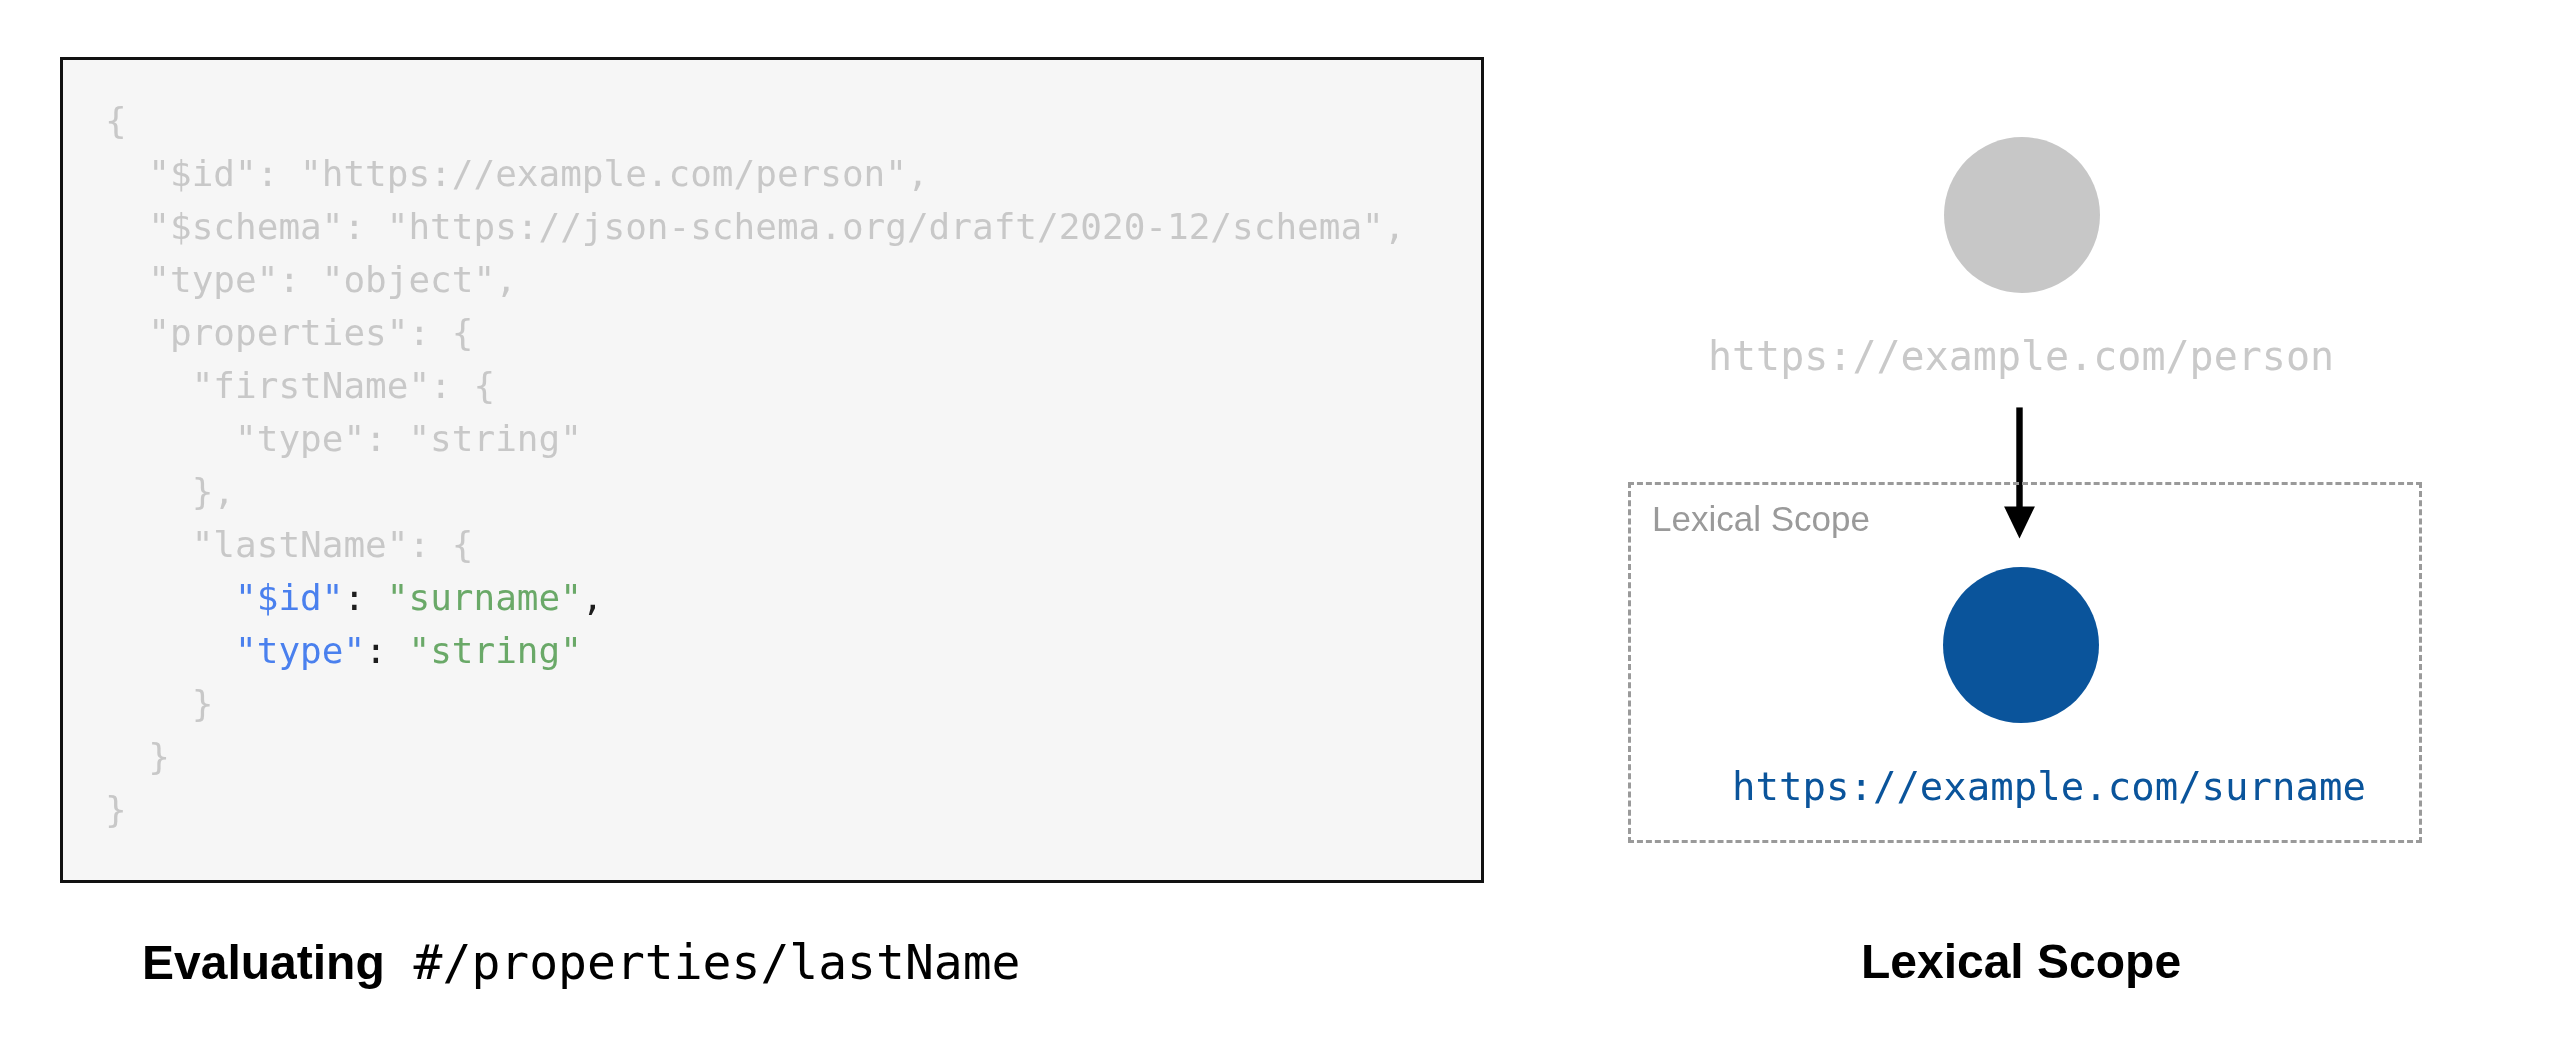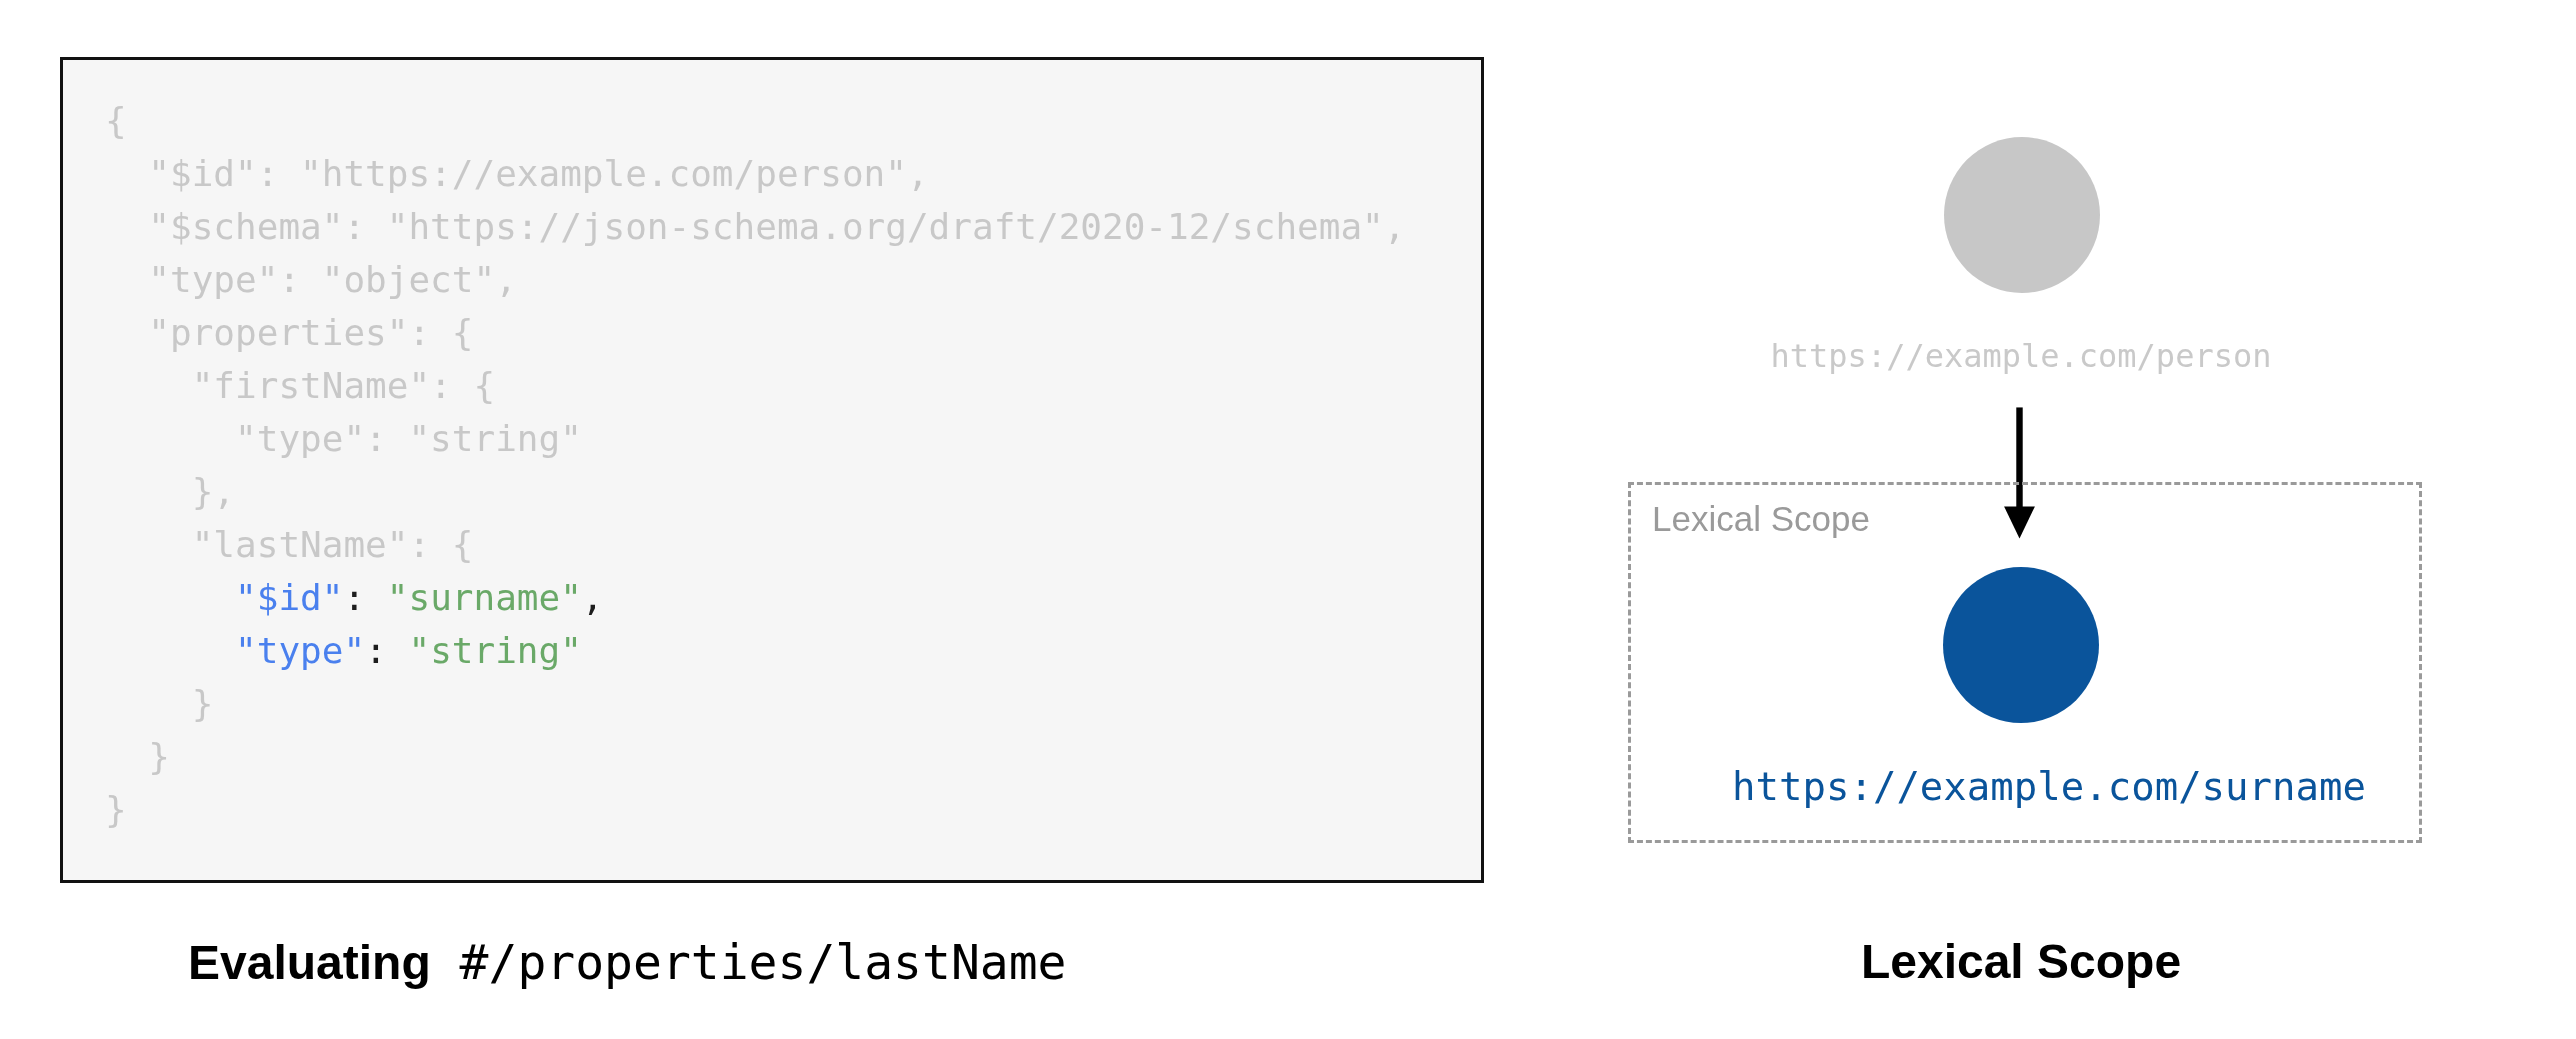--- a/index.html
+++ b/index.html
@@ -40,21 +40,20 @@
   .code-line { white-space: pre; }
 
   .caption-left {
     position: absolute;
     left: 142px;
     top: 933px;
     font-size: 48px;
     line-height: 58px;
     color: #000000;
     white-space: nowrap;
-    margin-left: 46px;
   }
   .caption-left .cap-bold {
     font-family: "Liberation Sans", sans-serif;
     font-weight: bold;
   }
   .caption-left .cap-mono {
     font-family: "DejaVu Sans Mono", monospace;
     font-weight: normal;
   }
 
@@ -69,21 +68,21 @@
     left: 1944px;
     top: 137px;
     background: #c7c7c7;
   }
   .person-uri {
     position: absolute;
     left: 2021px;
     top: 330px;
     transform: translateX(-50%);
     font-family: "DejaVu Sans Mono", monospace;
-    font-size: 32px;
+    font-size: 40px;
     line-height: 52px;
     color: #c9c9c9;
     white-space: nowrap;
   }
   .arrow-down {
     position: absolute;
     left: 1997px;
     top: 404px;
     width: 45px;
     height: 138px;

